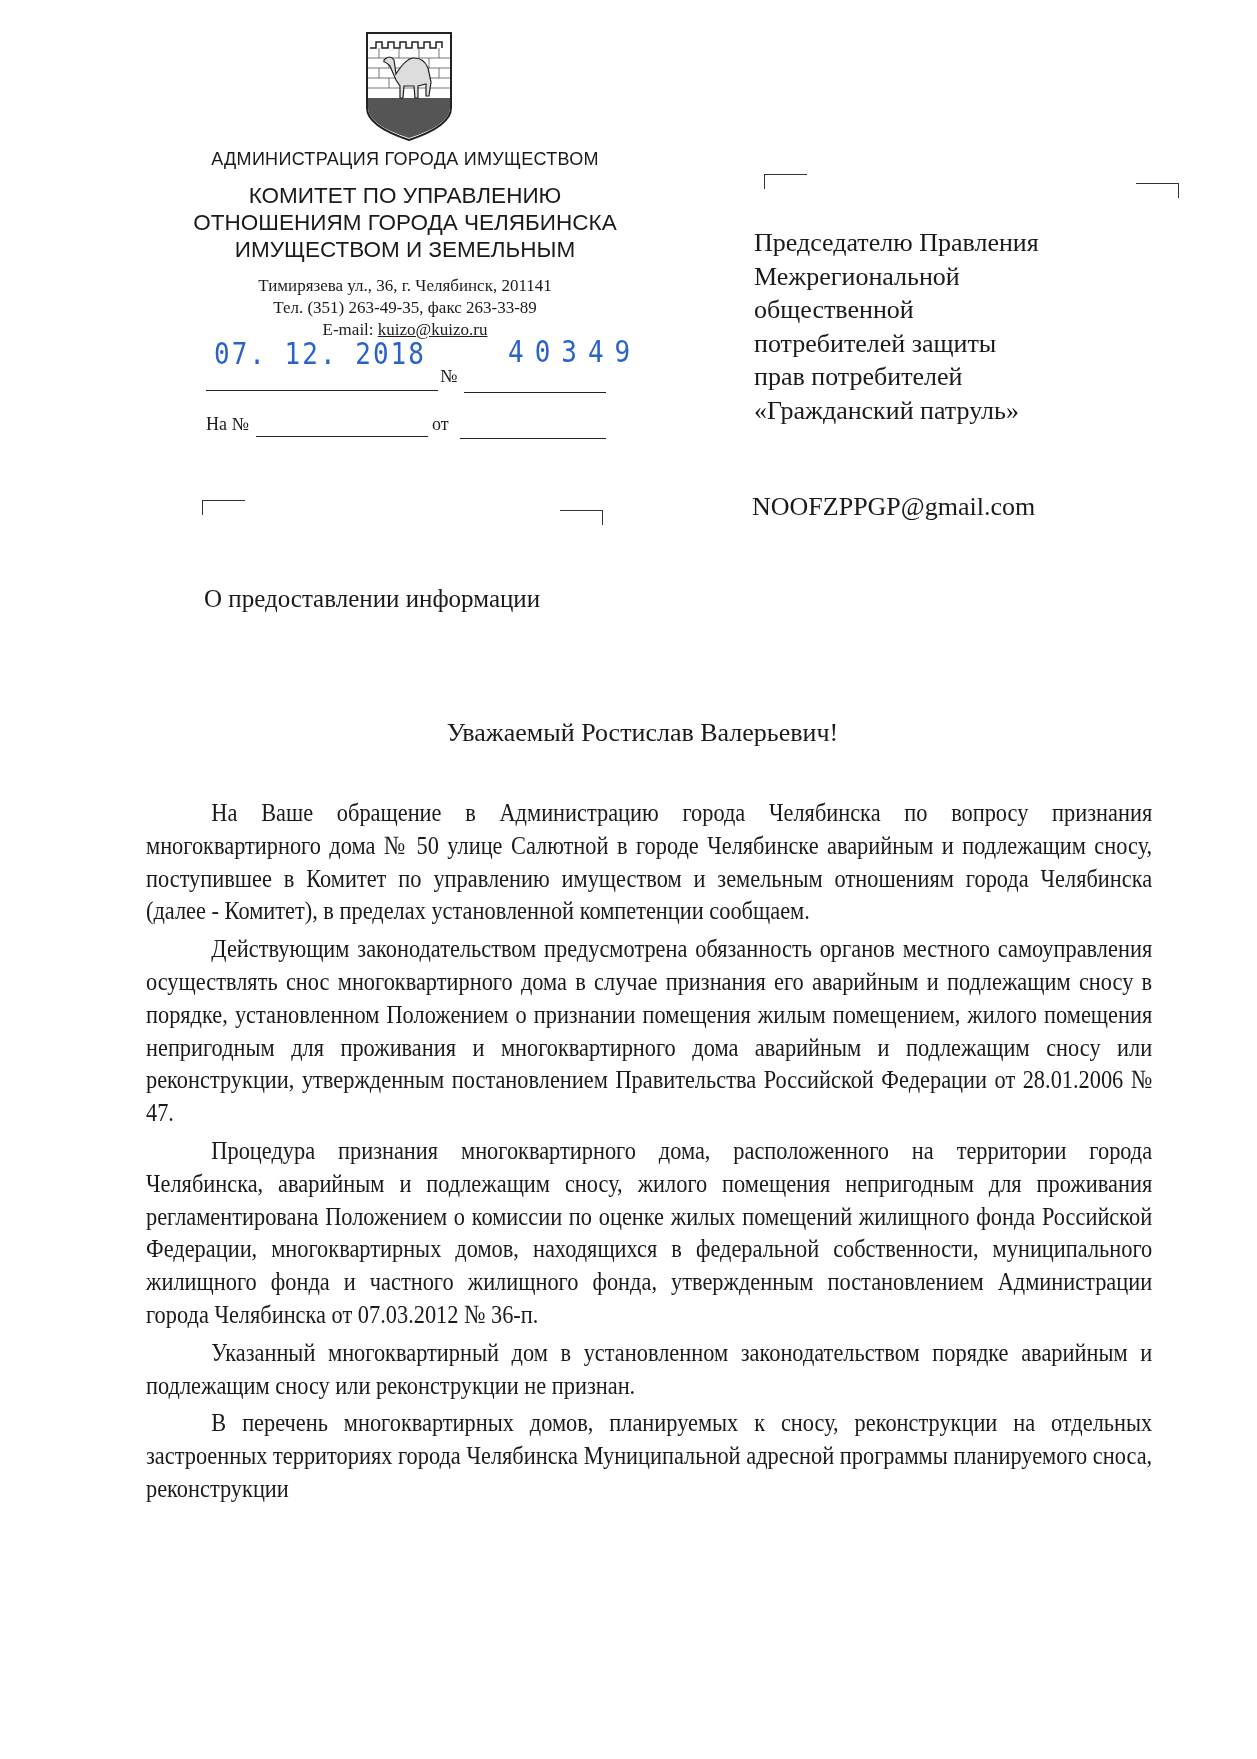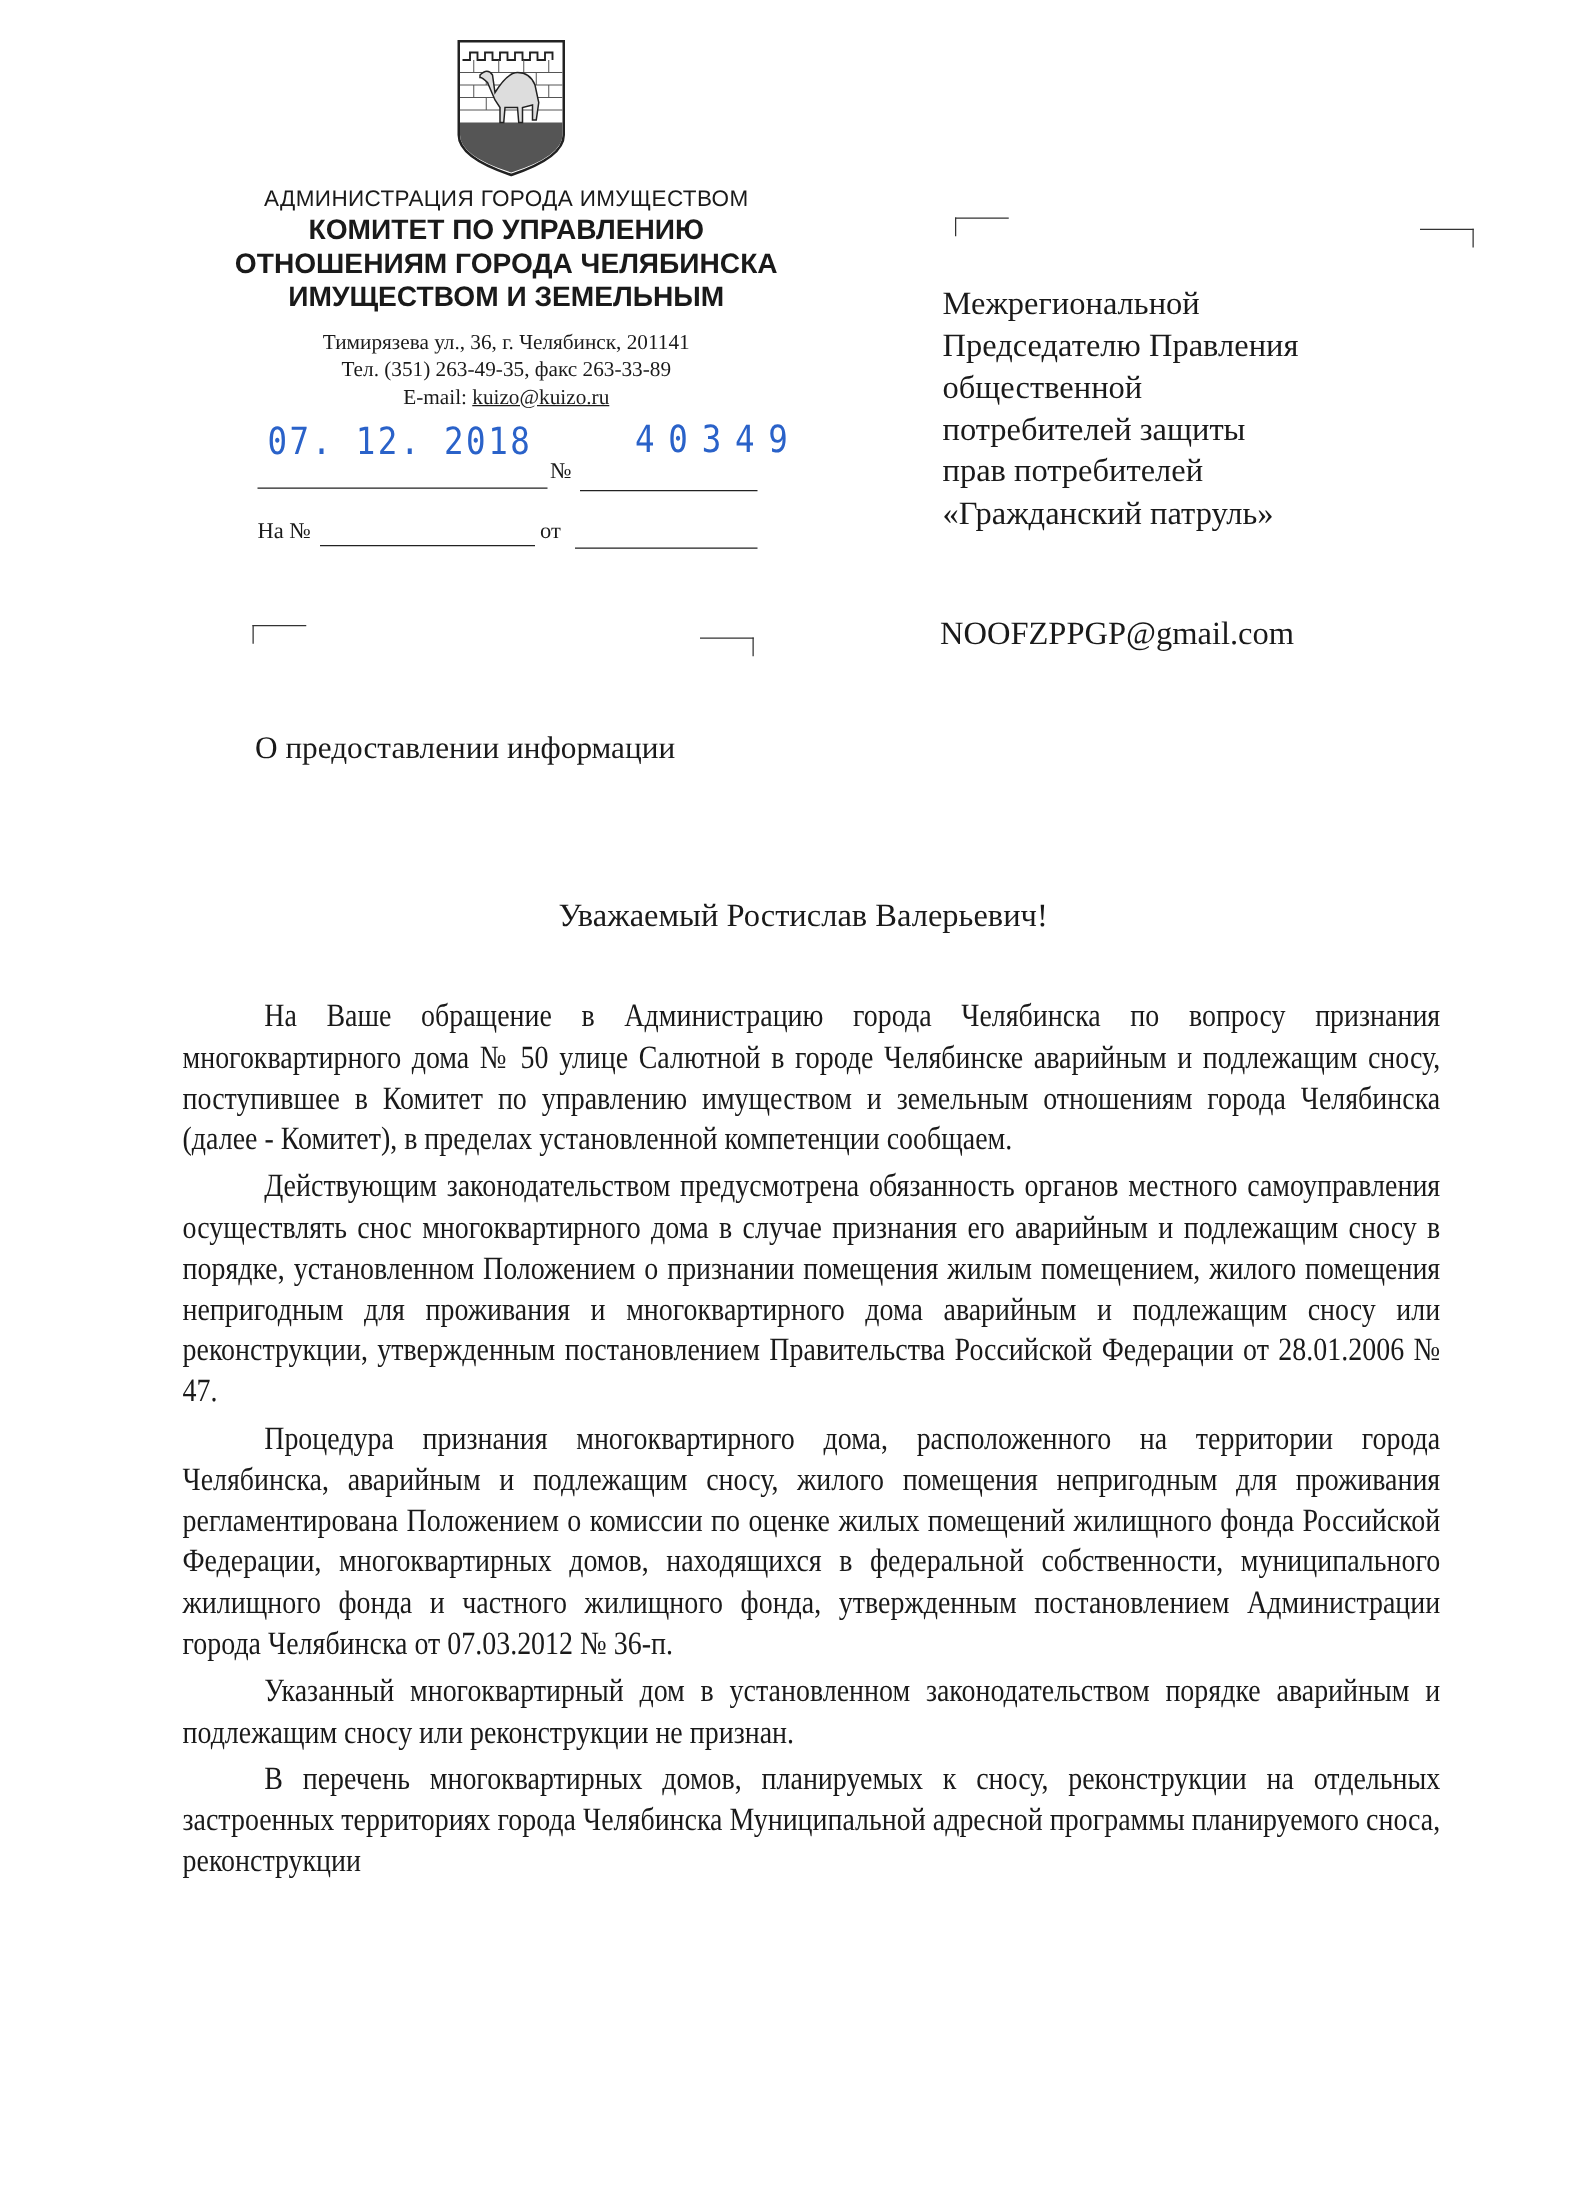--- a/index.html
+++ b/index.html
@@ -8,21 +8,21 @@
       color: #1a1a1a;
     }
     .serif { font-family: "Liberation Serif", "DejaVu Serif", serif; }
     .sans { font-family: "Liberation Sans", "DejaVu Sans", sans-serif; }
 
     
     .crest { position: absolute; left: 364px; top: 30px; width: 90px; height: 112px; }
 
     .letterhead { position: absolute; left: 150px; top: 148px; width: 510px; text-align: center; }
     .admin-title { font-size: 18px; letter-spacing: 0.3px; margin-top: 0; line-height: 22px; }
-    .committee-title { font-size: 22.5px; font-weight: bold; line-height: 27px; margin-top: 0; }
+    .committee-title { font-size: 22.5px; font-weight: normal; line-height: 27px; margin-top: 12px; }
     .address-block { font-size: 17px; line-height: 22px; margin-top: 12px; }
     .email-link { text-decoration: underline; }
 
     .stamp { position: absolute; color: #2a62c9; font-family: "DejaVu Sans Mono", "Liberation Mono", monospace; font-size: 26px; transform: scaleY(1.15); letter-spacing: 2px; }
     .stamp-date { left: 214px; top: 339px; }
     .stamp-number { left: 508px; top: 337px; letter-spacing: 11px; }
 
     .reg-line { position: absolute; border-bottom: 1px solid #222; height: 0; }
     .reg-label { position: absolute; font-size: 18px; }
 
@@ -97,22 +97,22 @@
 <div class="reg-line" style="left:256px; top:436px; width:172px;"></div>
 <div class="reg-label serif" style="left:432px; top:414px;">от</div>
 <div class="reg-line" style="left:460px; top:438px; width:146px;"></div>
 
 <div class="corner tl" style="left:202px; top:500px;"></div>
 <div class="corner tr" style="left:560px; top:510px;"></div>
 <div class="corner tl" style="left:764px; top:174px;"></div>
 <div class="corner tr" style="left:1136px; top:183px;"></div>
 
 <div class="recipient serif">
+  <div>Председателю Правления</div>
   <div>Межрегиональной</div>
-  <div>Председателю Правления</div>
   <div>общественной</div>
   <div>потребителей защиты</div>
   <div>прав потребителей</div>
   <div>«Гражданский патруль»</div>
 </div>
 <div class="recipient-email serif">NOOFZPPGP@gmail.com</div>
 
 <div class="subject serif">О предоставлении информации</div>
 <div class="salutation serif">Уважаемый Ростислав Валерьевич!</div>
 

